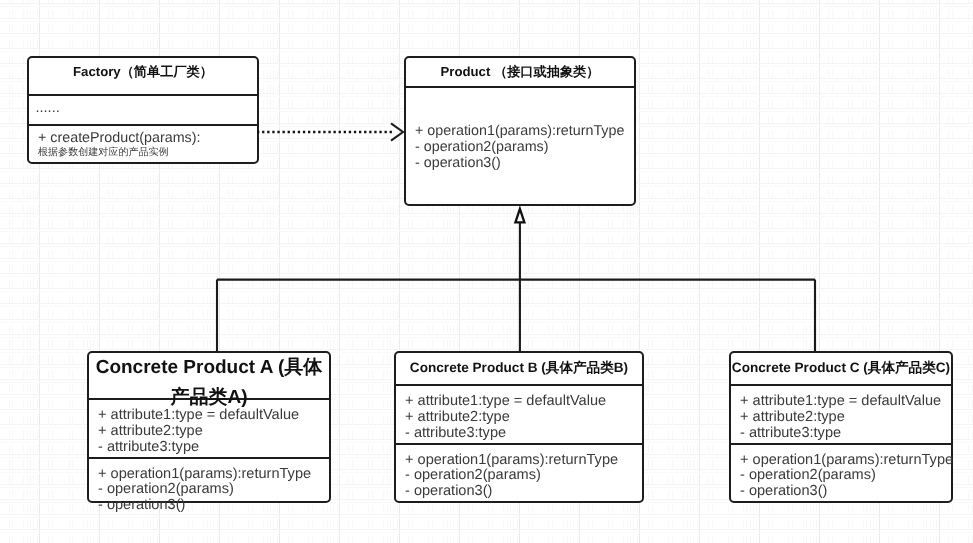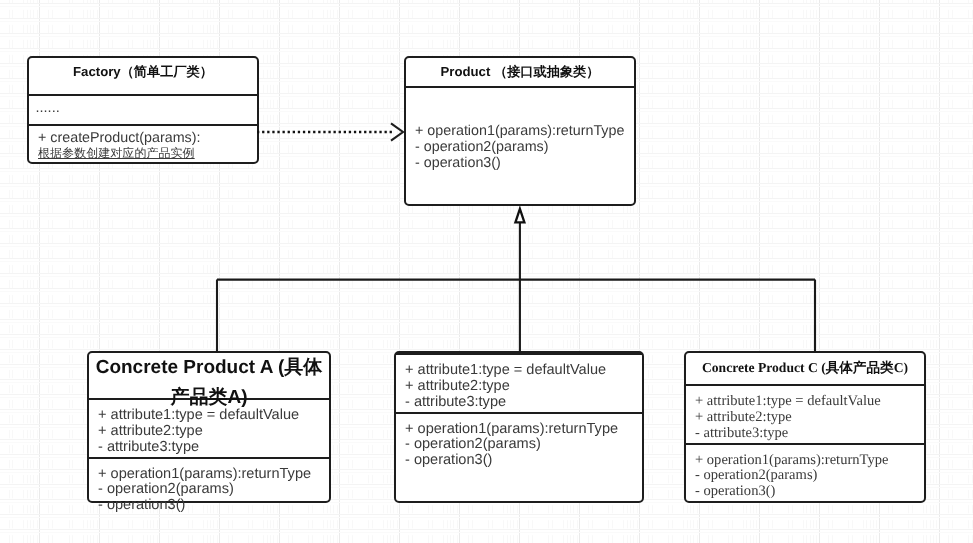--- a/index.html
+++ b/index.html
@@ -267,21 +267,21 @@
       <line x1="0" y1="547.5" x2="973" y2="547.5" stroke="#fafafa" stroke-width="1"></line>
     </svg>
 
   <div class="uml" style="left:27px;top:56px;width:232px;height:108px;">
     <div class="row cls-title" style="height:36px;line-height:27px;font-size:13.2px;">Factory（简单工厂类）</div>
     <div class="row div" style="height:30px;padding:5px 0 0 6.5px;font-size:14.55px;line-height:15.9px;">
       <div class="member">......</div>
     </div>
     <div class="row div" style="height:48px;padding:5px 6px 0 9px;font-size:14.3px;line-height:14.6px;">
       <div class="member">+ createProduct(params):</div>
-      <div class="member" style="font-size:12px;letter-spacing:0.05px;text-decoration:underline;">根据参数创建对应的产品实例</div>
+      <div class="member" style="font-size:10px;letter-spacing:0.05px;">根据参数创建对应的产品实例</div>
     </div>
   </div>
 
   <div class="uml" style="left:404px;top:56px;width:232px;height:150px;">
     <div class="row cls-title" style="height:28px;line-height:27px;font-size:13.2px;">Product （接口或抽象类）</div>
     <div class="row div" style="height:120px;padding:35px 0 0 9px;font-size:14.3px;line-height:16.2px;">
       <div class="member">+ operation1(params):returnType</div>
       <div class="member">- operation2(params)</div>
       <div class="member">- operation3()</div>
     </div>
@@ -295,33 +295,34 @@
       <div class="member">- attribute3:type</div>
     </div>
     <div class="row div" style="height:58px;padding:7.5px 0 0 9px;font-size:14.55px;line-height:15.9px;">
       <div class="member">+ operation1(params):returnType</div>
       <div class="member">- operation2(params)</div>
       <div class="member">- operation3()</div>
     </div>
   </div>
 
   <div class="uml" style="left:394px;top:351px;width:250px;height:152px;">
+    <div class="row cls-title" style="height:31px;line-height:30px;font-size:13.6px;">Concrete Product B (具体产品类B)</div>
     <div class="row div" style="height:59px;padding:8px 0 0 9px;font-size:14.55px;line-height:15.9px;">
       <div class="member">+ attribute1:type = defaultValue</div>
       <div class="member">+ attribute2:type</div>
       <div class="member">- attribute3:type</div>
     </div>
     <div class="row div" style="height:58px;padding:7.5px 0 0 9px;font-size:14.55px;line-height:15.9px;">
       <div class="member">+ operation1(params):returnType</div>
       <div class="member">- operation2(params)</div>
       <div class="member">- operation3()</div>
     </div>
   </div>
 
-  <div class="uml" style="left:684px;top:351px;width:242px;height:152px;font-family:Liberation Serif, serif;">
+  <div class="uml" style="left:729px;top:351px;width:224px;height:152px;">
     <div class="row cls-title" style="height:31px;line-height:30px;font-size:13.6px;">Concrete Product C (具体产品类C)</div>
     <div class="row div" style="height:59px;padding:8px 0 0 9px;font-size:14.55px;line-height:15.9px;">
       <div class="member">+ attribute1:type = defaultValue</div>
       <div class="member">+ attribute2:type</div>
       <div class="member">- attribute3:type</div>
     </div>
     <div class="row div" style="height:58px;padding:7.5px 0 0 9px;font-size:14.55px;line-height:15.9px;">
       <div class="member">+ operation1(params):returnType</div>
       <div class="member">- operation2(params)</div>
       <div class="member">- operation3()</div>

